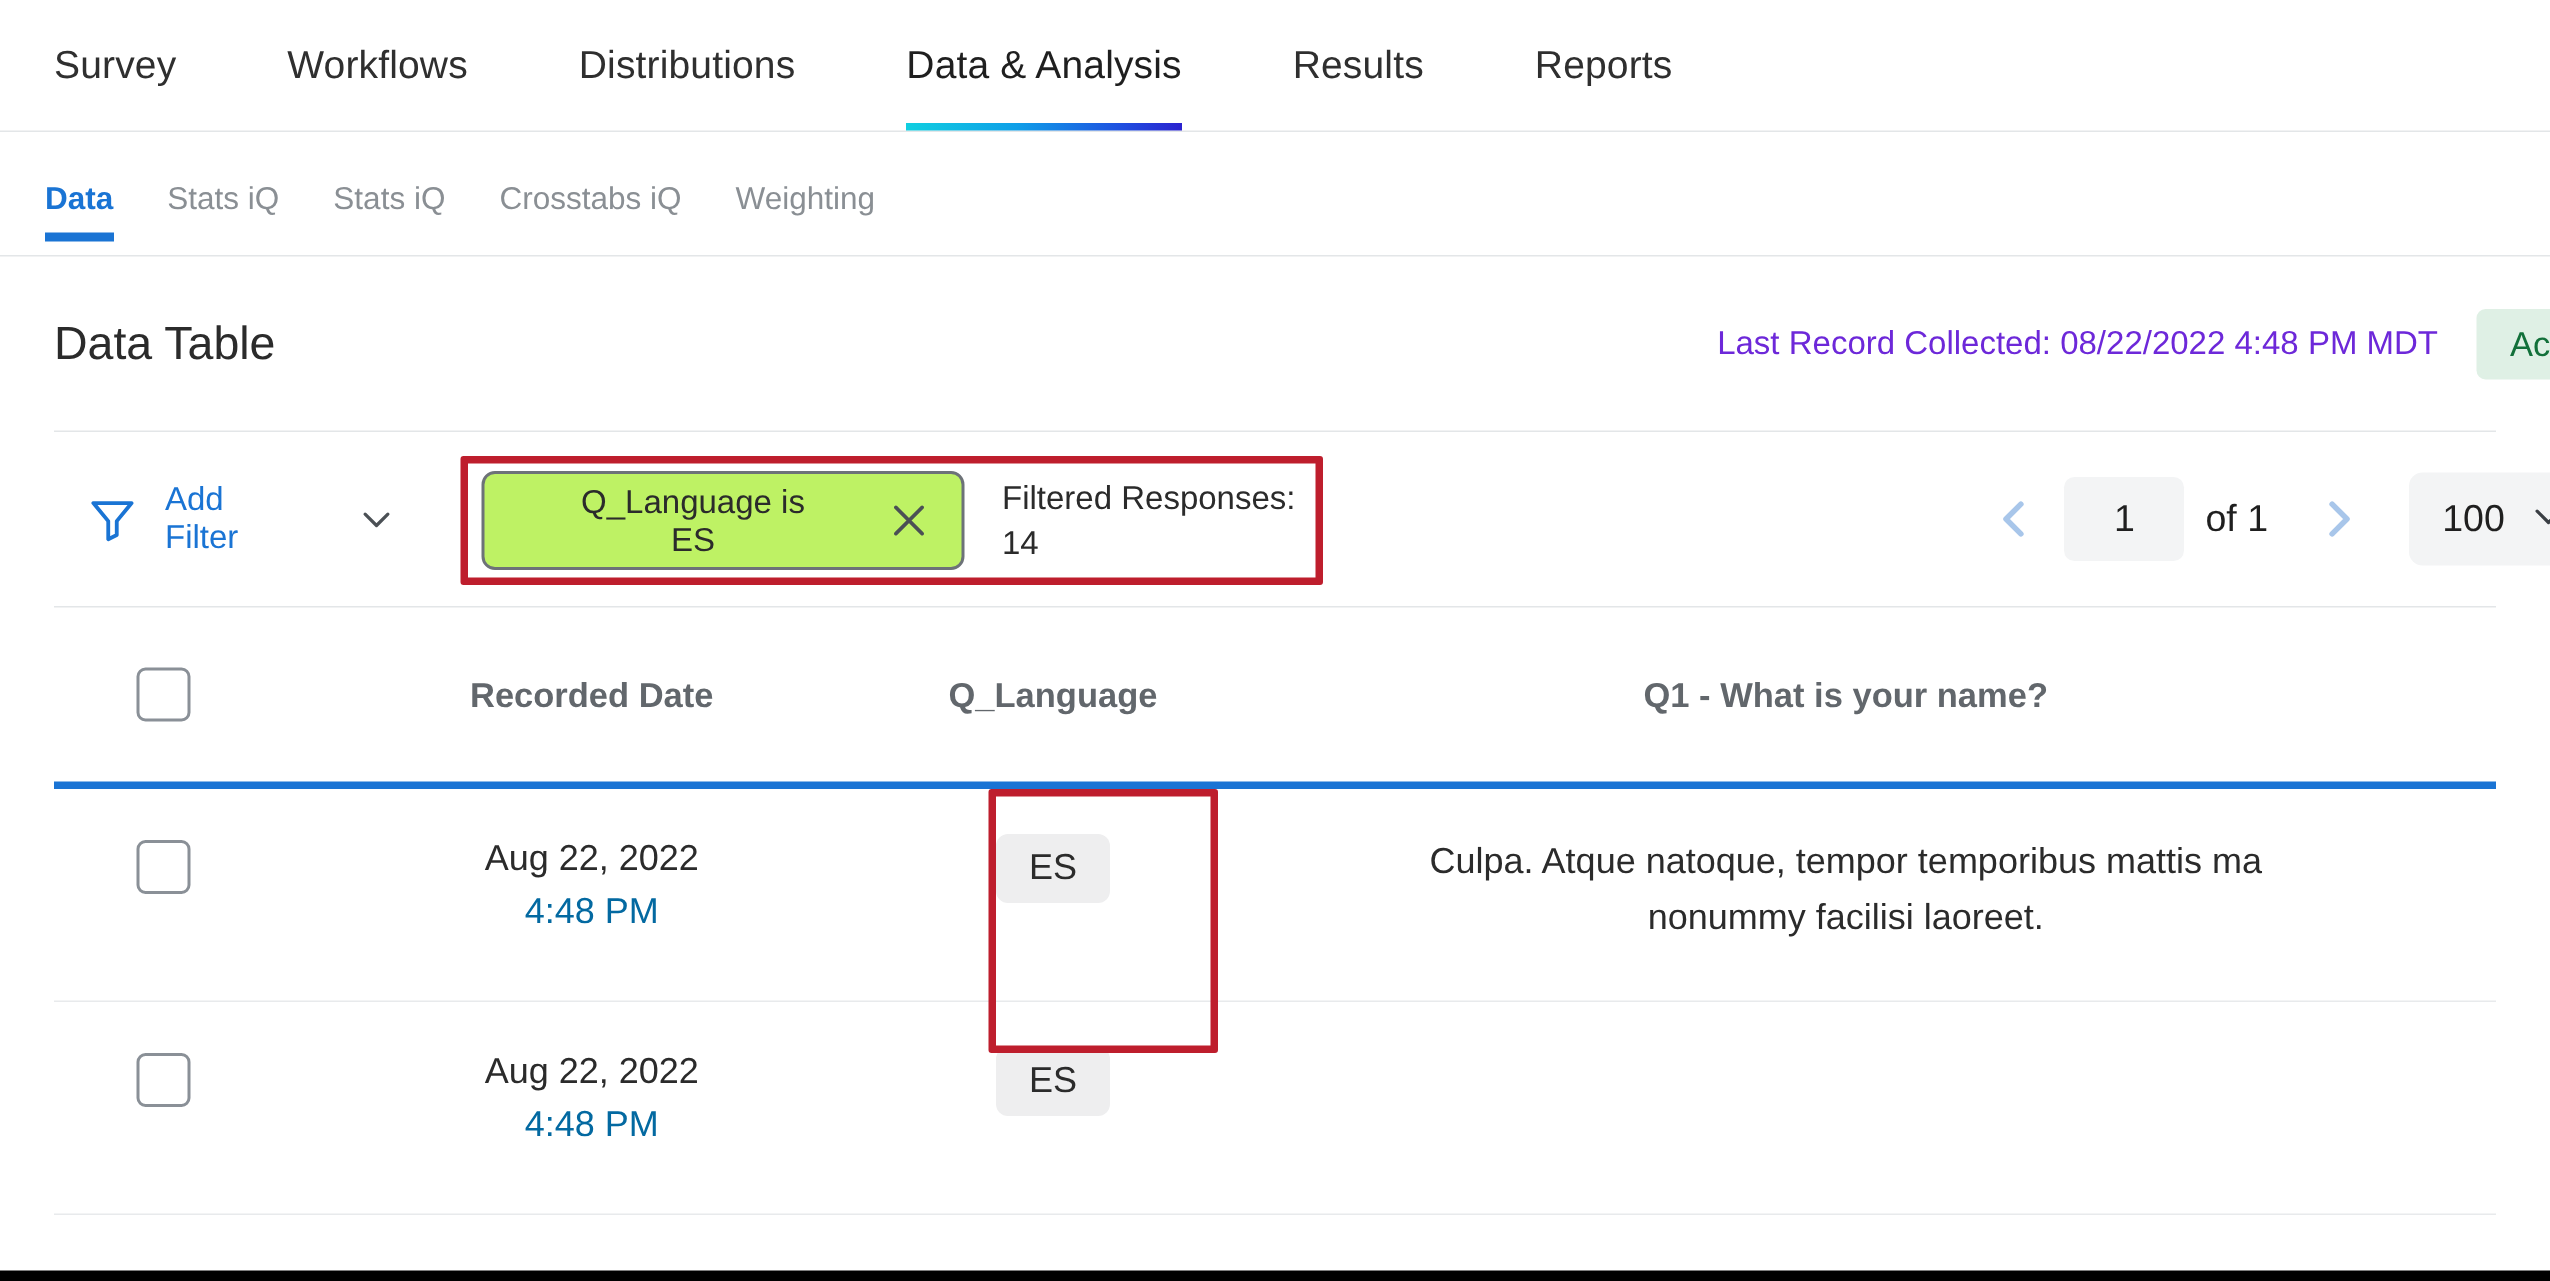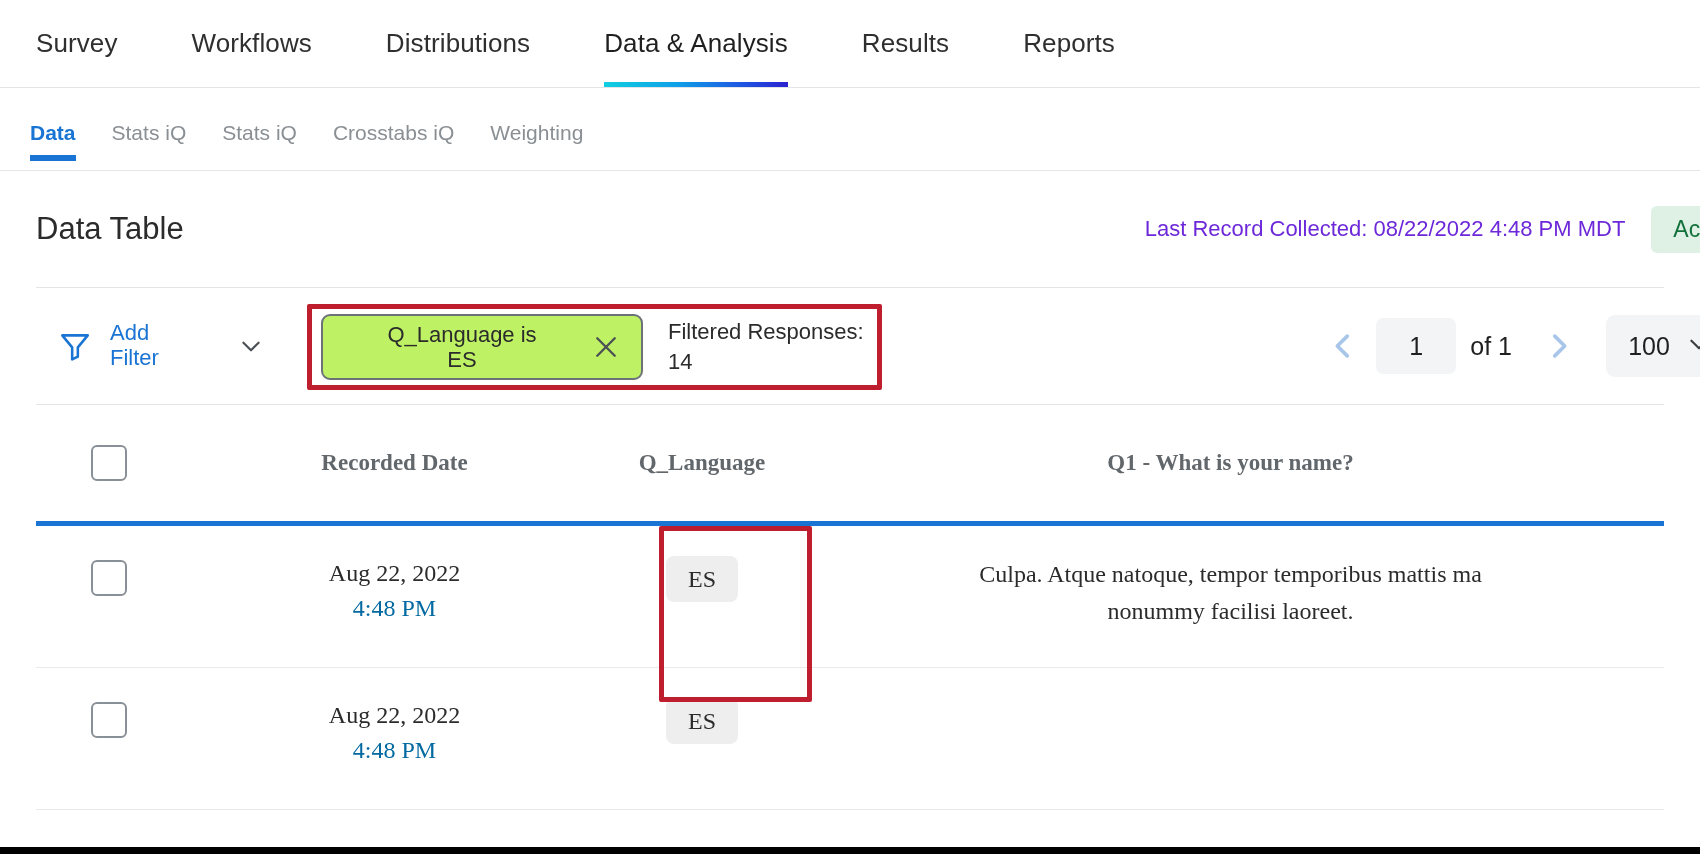--- a/index.html
+++ b/index.html
@@ -267,21 +267,20 @@
   }
   .page-size-value {
     font-size: 25px;
     color: #1f1f1f;
   }
 
   
   .table-wrap {
     margin: 0 36px;
     position: relative;
-    font-family: Liberation Serif, serif;
   }
   .trow {
     display: flex;
     align-items: flex-start;
     position: relative;
   }
   .thead {
     height: 116px;
     align-items: center;
   }

